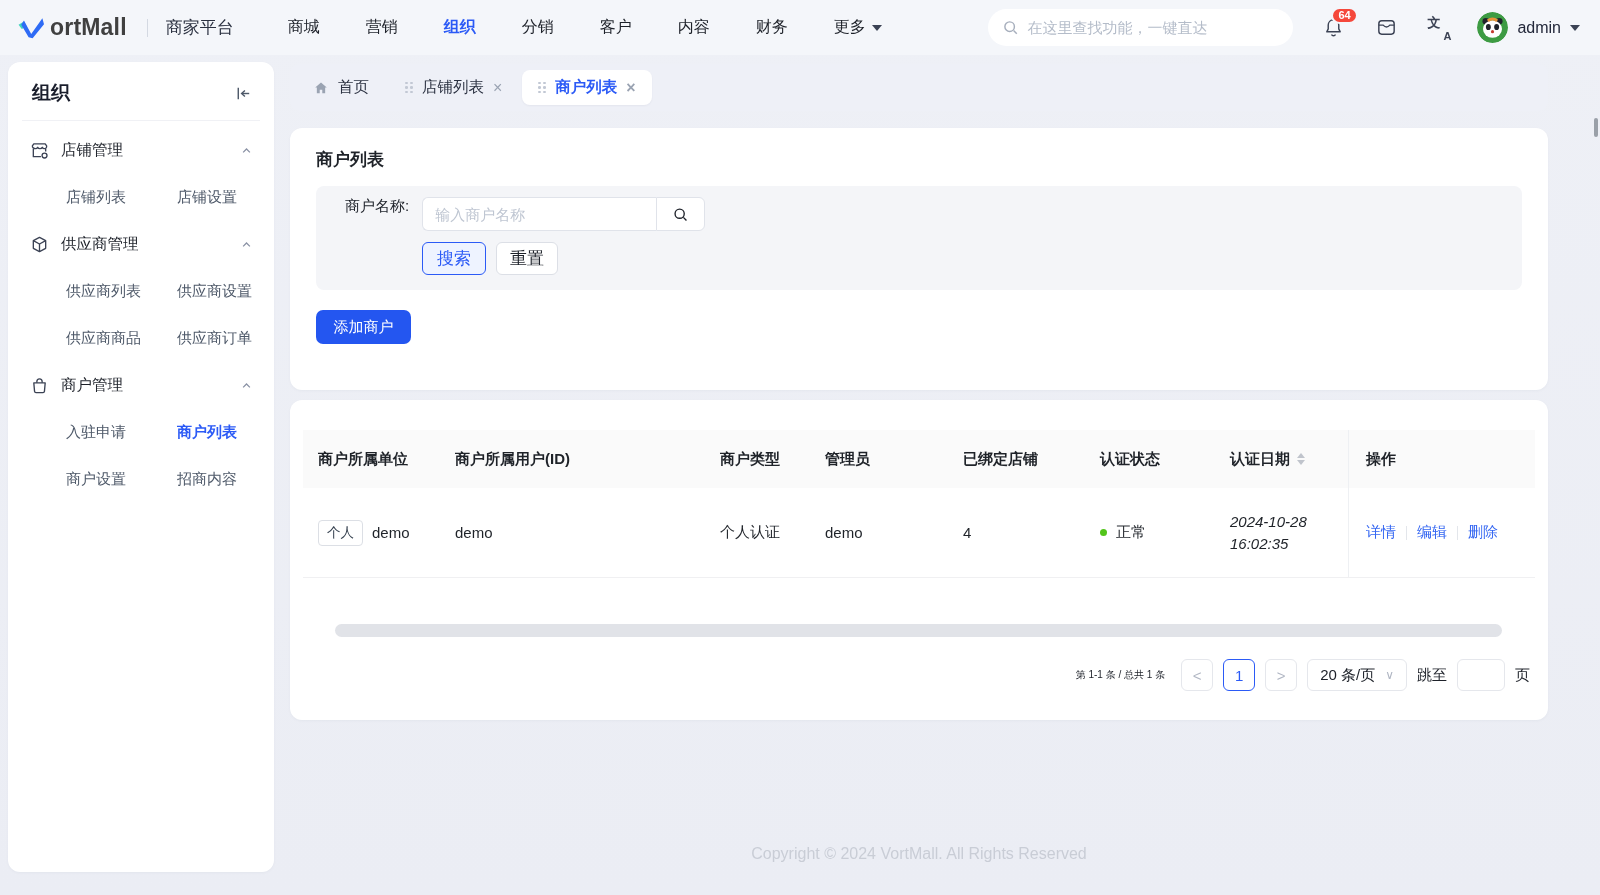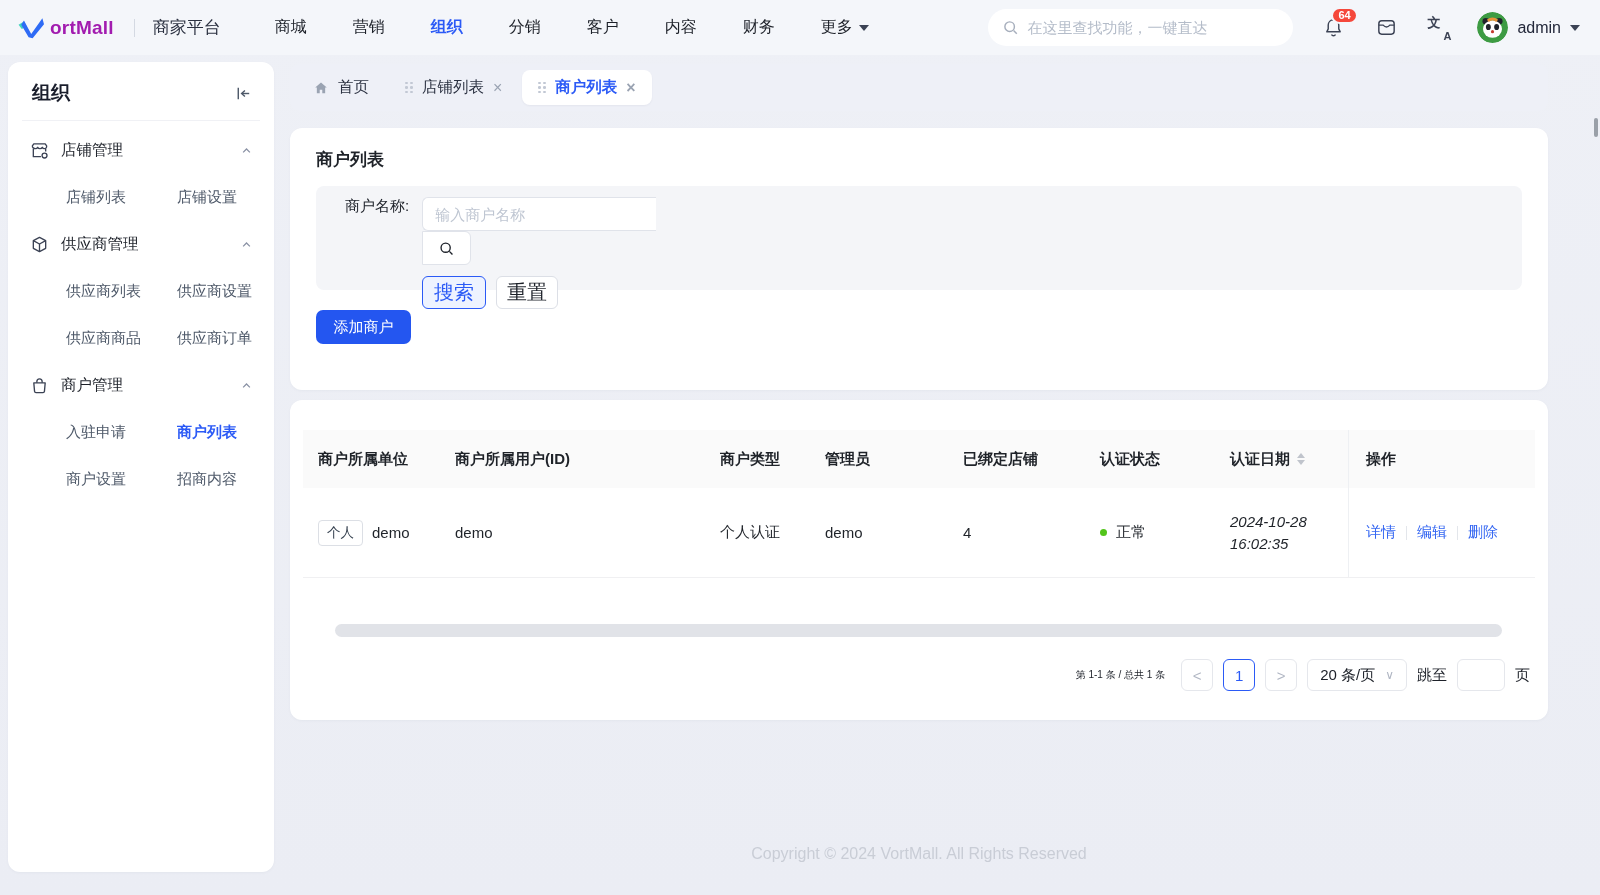--- a/index.html
+++ b/index.html
@@ -6,21 +6,21 @@
   html,body { width:1600px; height:895px; overflow:hidden; }
   body {
     font-family:"Liberation Sans","DejaVu Sans",sans-serif;
     background:linear-gradient(180deg,#eef0f6 0%,#ebedf4 100%);
     color:#1f2329; position:relative;
   }
   
   .topbar { position:absolute; top:0; left:0; width:1600px; height:55px;
     background:#f4f6fa; display:flex; align-items:center; padding:0 20px 0 16px; }
   .logo-wrap { display:flex; align-items:center; gap:8px; }
-  .logo-text { font-size:19px; font-weight:bold; color:#a21caf; letter-spacing:.2px; margin-left:-4px; }
+  .logo-text { font-size:23px; font-weight:bold; color:#404040; letter-spacing:.2px; margin-left:-4px; }
   .logo-div { width:1px; height:18px; background:#d4d9e2; margin:0 10px 0 12px; }
   .platform-name { font-size:17px; color:#2a3040; }
   .topnav { display:flex; align-items:center; gap:46px; margin-left:54px; }
   .topnav-item { font-size:16px; color:#1d2129; cursor:pointer; white-space:nowrap; display:flex; align-items:center; gap:6px; }
   .topnav-item.active { color:#2b5af6; font-weight:bold; }
   .caret-down { width:0; height:0; border-left:5px solid transparent; border-right:5px solid transparent; border-top:6px solid #3b4254; display:inline-block; }
   .top-search { margin-left:auto; width:305px; height:37px; background:#ffffff; border-radius:19px;
     display:flex; align-items:center; padding:0 14px; gap:8px; color:#98a1b3; }
   .top-search input { border:none; outline:none; flex:1; font-size:15px; background:transparent; color:#333;
     font-family:"Liberation Sans","DejaVu Sans",sans-serif; }
@@ -59,29 +59,29 @@
   .tab-close { font-size:16px; color:#9aa3b2; cursor:pointer; line-height:1; }
   .drag-dots { display:grid; grid-template-columns:3px 3px; grid-gap:2px; }
   .drag-dots i { width:2.6px; height:2.6px; border-radius:50%; background:#c2c8d4; }
 
   .card { background:#ffffff; border-radius:12px; box-shadow:0 1px 3px rgba(30,40,80,.04); }
   .card1 { margin-top:17px; height:262px; padding:20px 26px; }
   .page-title { font-size:17px; font-weight:bold; color:#1f2329; }
   .filter-panel { margin-top:15px; height:104px; background:#f4f5f8; border-radius:8px; padding:11px 0 0 29px; }
   .filter-row1 { display:flex; align-items:flex-start; }
   .filter-label { font-size:15px; color:#1d2129; margin-right:13px; }
-  .input-group { display:flex;flex-direction:column; }
+  .input-group { display:flex; }
   .input-group input { width:234px; height:34px; border:1px solid #e0e3ea; border-right:none; border-radius:6px 0 0 6px;
     background:#fff; padding:0 12px; font-size:15px; outline:none; color:#333;
     font-family:"Liberation Sans","DejaVu Sans",sans-serif; }
   .input-group input::placeholder { color:#bfc6d2; }
   .input-search-btn { width:49px; height:34px; border:1px solid #e0e3ea; border-radius:0 6px 6px 0; background:#fff;
     display:flex; align-items:center; justify-content:center; cursor:pointer; color:#1d2129; }
   .filter-row2 { display:flex; gap:10px; margin-top:11px; margin-left:77px; }
-  .btn { height:33px; border-radius:6px; font-size:20px; display:flex; align-items:center; justify-content:center;
+  .btn { height:33px; border-radius:6px; font-size:17px; display:flex; align-items:center; justify-content:center;
     cursor:pointer; font-family:inherit; }
   .btn-search { width:64px; background:#eef3ff; border:1px solid #2b5af6; color:#2b5af6; }
   .btn-reset { width:62px; background:#ffffff; border:1px solid #dcdfe6; color:#1d2129; }
   .btn-add { width:95px; height:34px; background:#2456f0; color:#ffffff; border:none; border-radius:7px;
     font-size:15px; margin-top:20px; margin-left:0; cursor:pointer; }
 
   .card2 { margin-top:10px; height:320px; position:relative; padding:30px 13px 0; }
   .tbl-head { display:flex; height:58px; background:#fafafa; align-items:center; }
   .tbl-row { display:flex; height:90px; align-items:center; border-bottom:1px solid #f0f0f2; }
   .th { font-size:15px; font-weight:bold; color:#1f2329; display:flex; align-items:center; }

